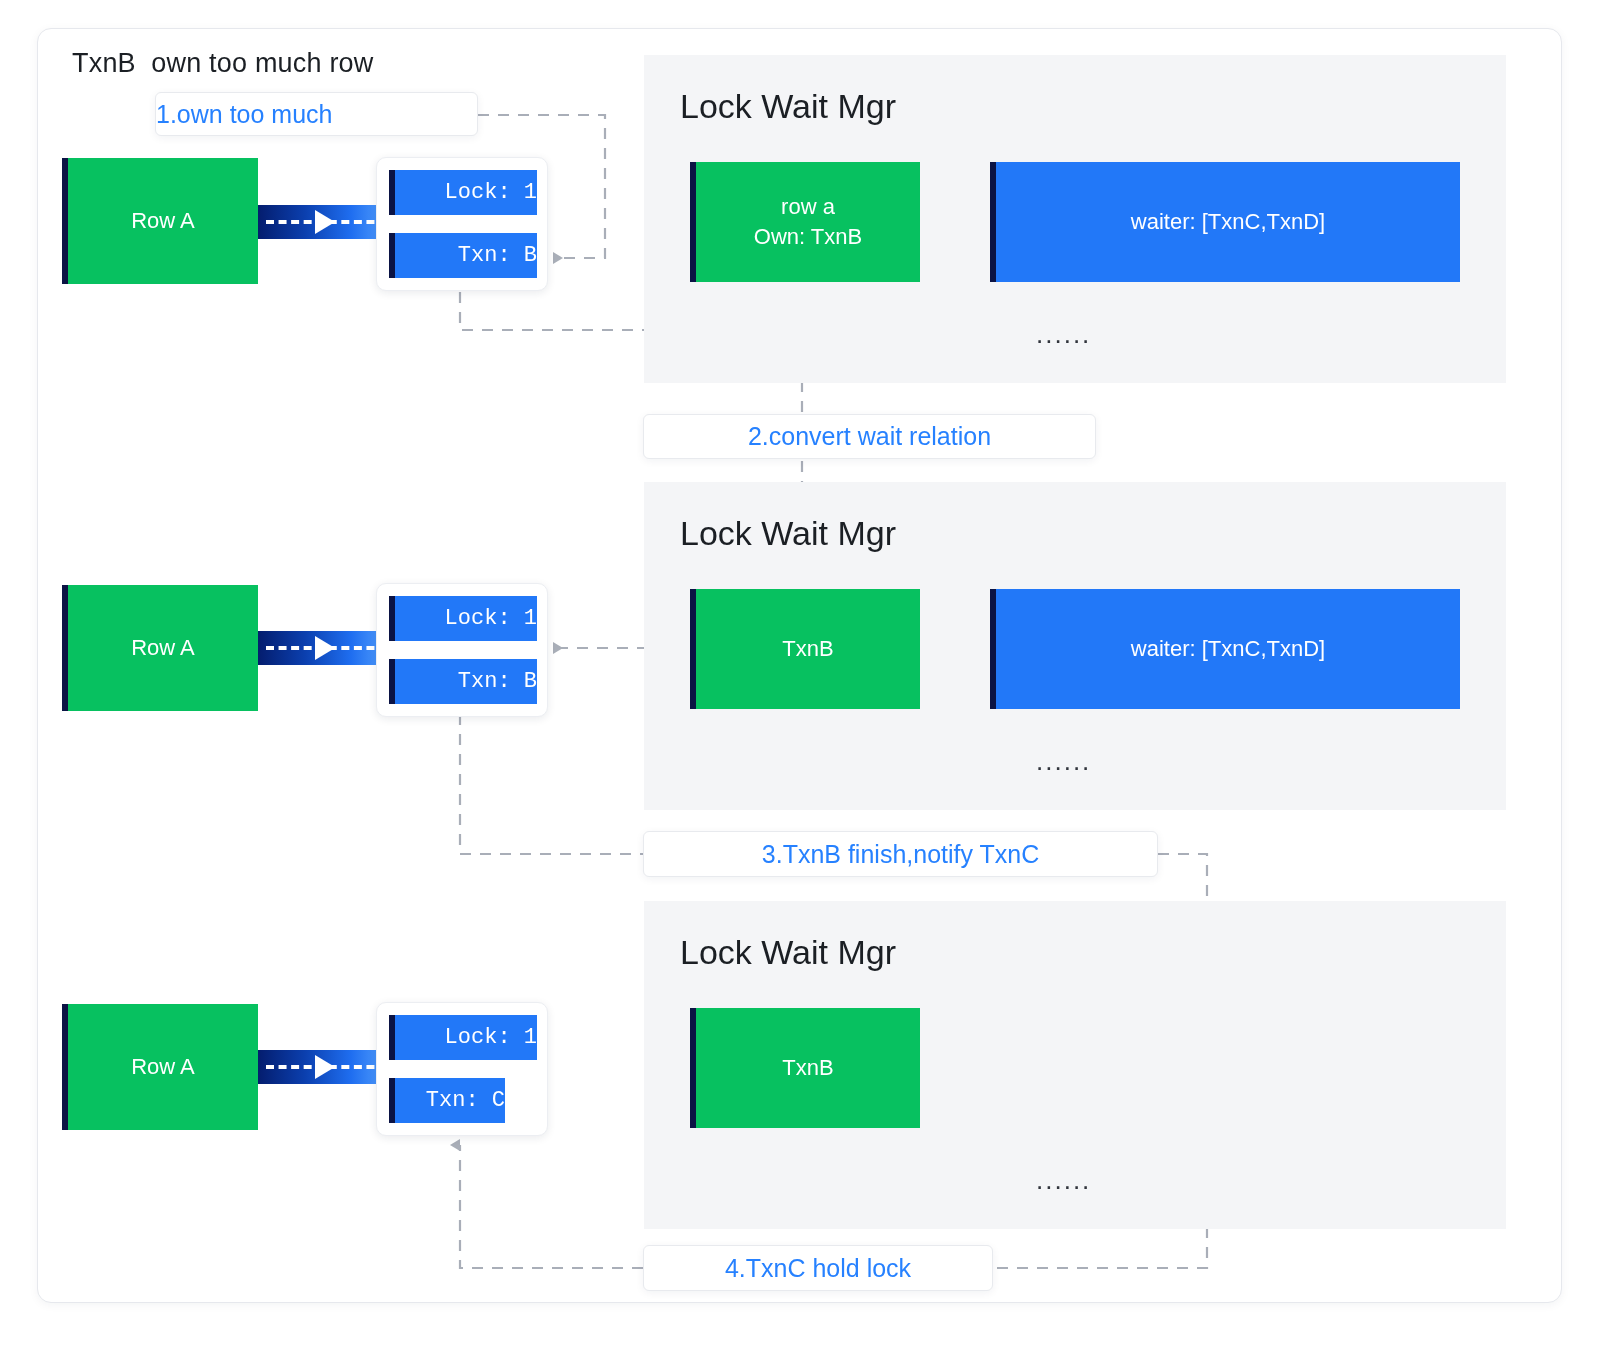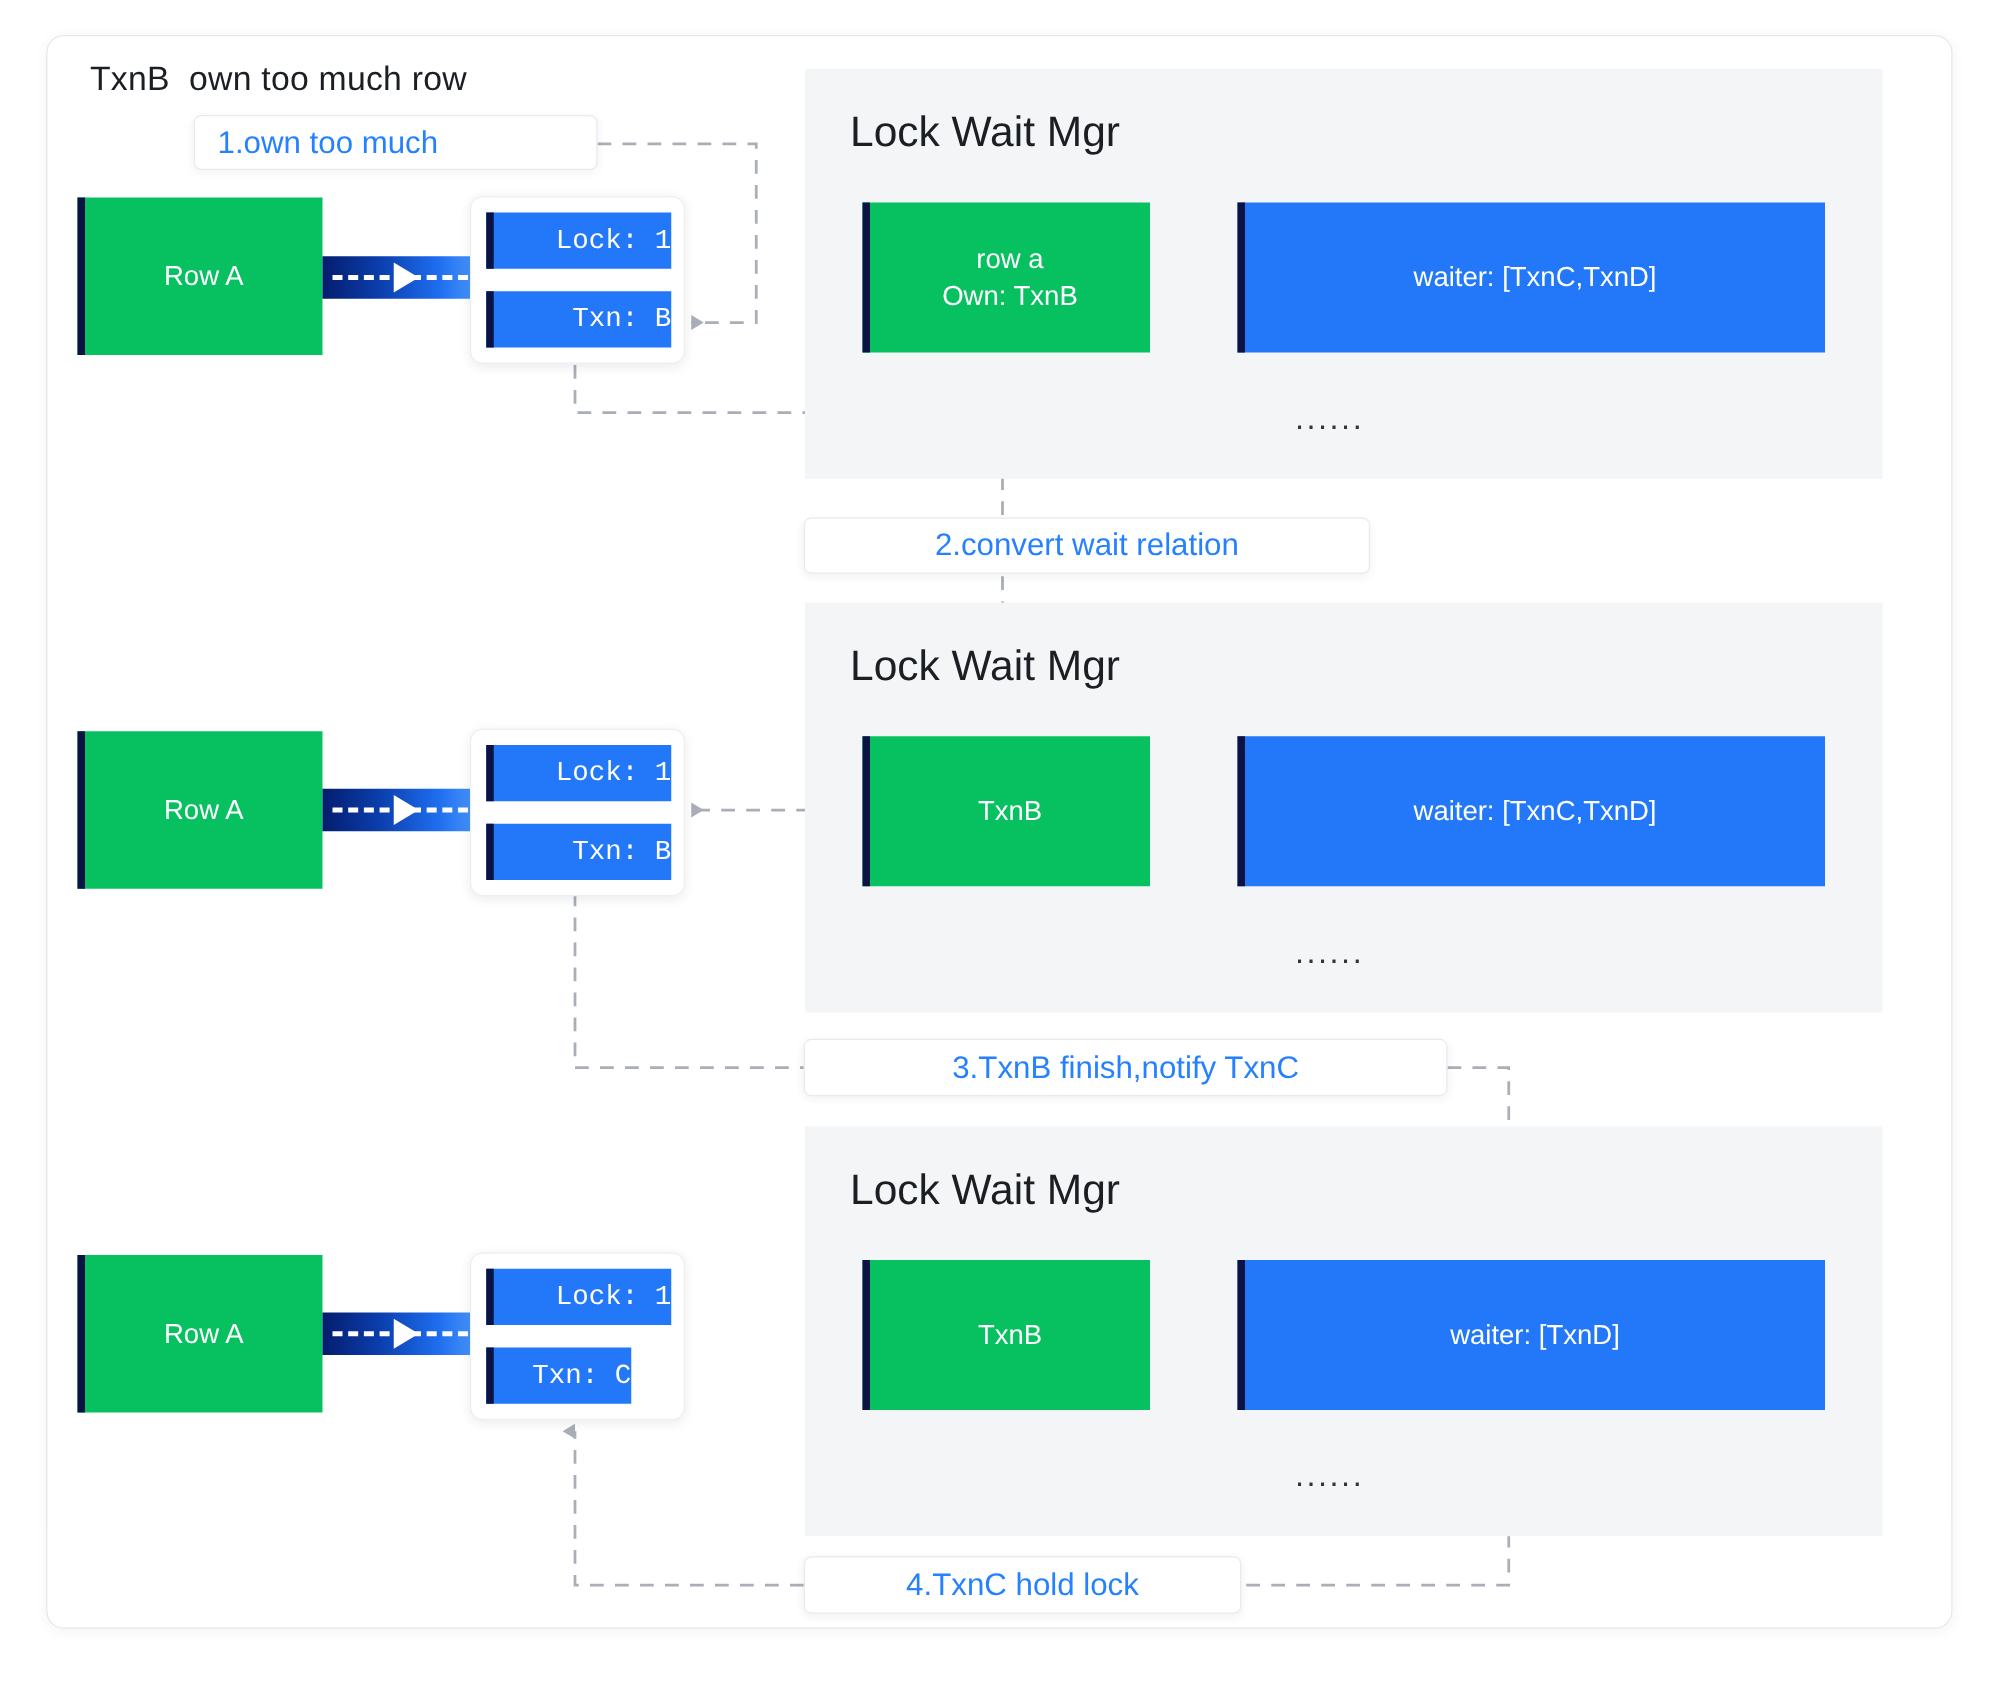--- a/index.html
+++ b/index.html
@@ -128,21 +128,21 @@
     border-radius: 6px;
     box-shadow: 0 2px 8px rgba(20,30,60,0.06);
     color: #2681ff;
     font-size: 25px;
     display: flex;
     align-items: center;
     box-sizing: border-box;
     white-space: pre;
   }
   .step-label.center { justify-content: center; }
-  .step-label.leftpad { justify-content: flex-start; padding-left: 18px; }
+  .step-label.leftpad { justify-content: flex-start; }
   
   .dots {
     position: absolute;
     color: #30343c;
     font-size: 26px;
     letter-spacing: 2px;
     white-space: pre;
   }
   
   #wires {
@@ -274,21 +274,18 @@
     <div class="lockrow" style="left:12px; top:75px; width:116px; height:45px;">
       <span>Txn: C</span>
     </div>
   </div>
 
   <div class="lwm-panel" style="left:644px; top:901px; width:862px; height:328px;">
     <div class="lwm-title" style="left:36px; top:32px;">Lock Wait Mgr</div>
     <div class="gbox" style="left:46px; top:107px; width:230px; height:120px;">
       <span>TxnB</span>
     </div>
-    <div class="bbox" style="left:346px; top:107px; width:470px; height:120px;">
-      <span>waiter: [TxnD]</span>
-    </div>
     <div class="dots" style="left:392px; top:264px;">......</div>
   </div>
 
   <div class="step-label center" style="left:643px; top:1245px; width:350px; height:46px;">4.TxnC hold lock</div>
 
 </div>
 
 </body></html>

